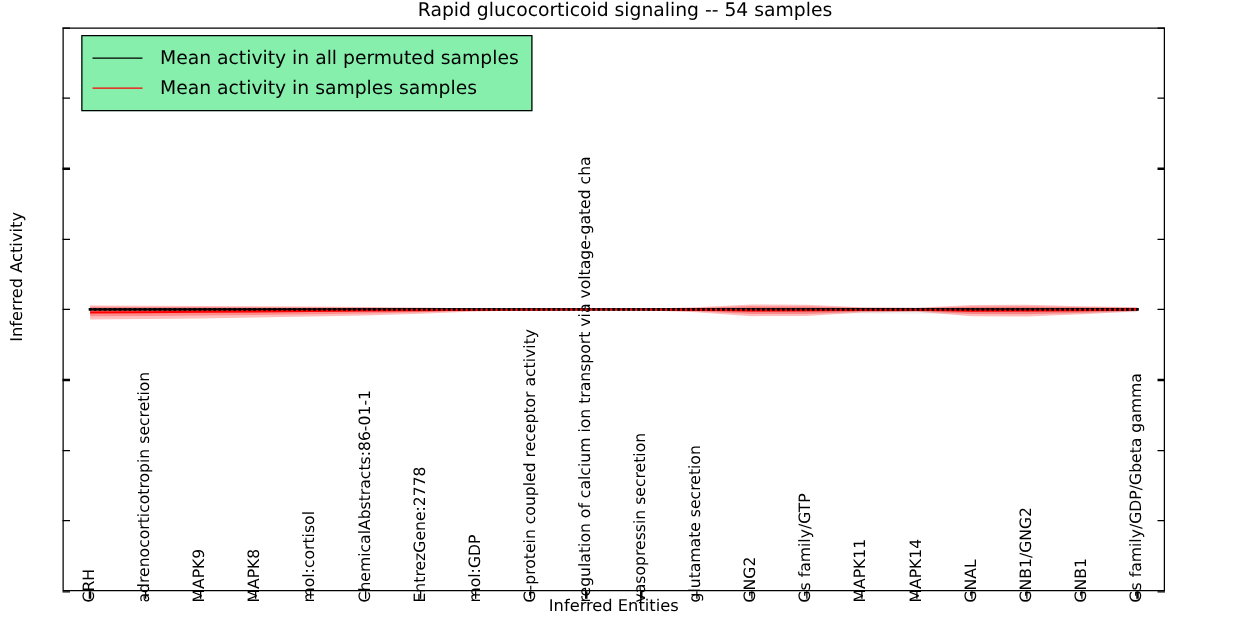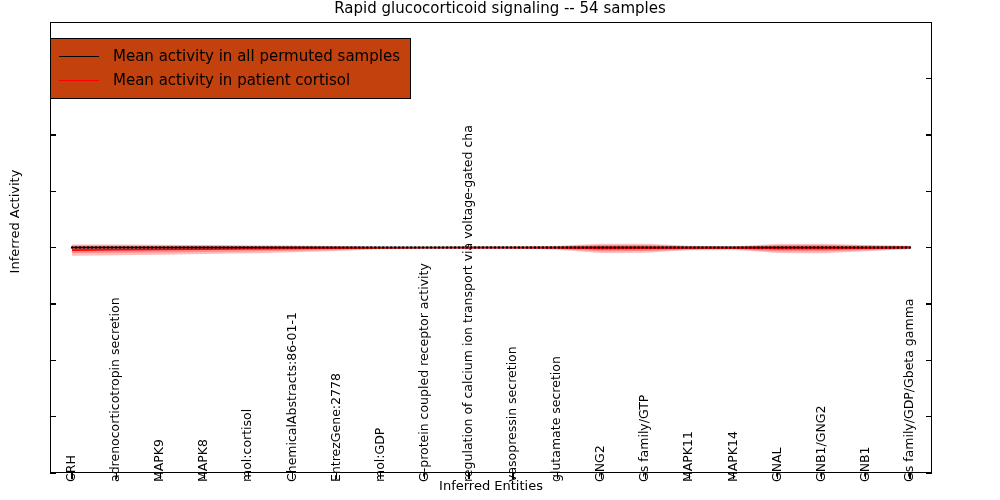--- a/index.html
+++ b/index.html
@@ -28,22 +28,22 @@
     font-size:13px;white-space:nowrap;}
   .xtickmark{position:absolute;top:473px;width:1.3px;height:6px;background:#000;}
   .xtick{position:absolute;font-size:12.5px;line-height:13px;white-space:nowrap;
     transform:rotate(-90deg);transform-origin:left bottom;}
 
   
   #data-layer{position:absolute;left:50px;top:22px;width:882px;height:451px;overflow:visible;}
   #data-layer svg{display:block;overflow:visible;}
 
   
-  #legend{position:absolute;left:50px;top:28px;background:#c2410c;border:1.3px solid #000;
-    padding:5px 10px 6px 8px;box-sizing:border-box;margin-top:10px;}
+  #legend{position:absolute;left:65px;top:28px;background:#86efac;border:1.3px solid #000;
+    padding:5px 10px 6px 8px;box-sizing:border-box;}
   .legend-row{display:flex;align-items:center;height:24px;}
   .legend-swatch{width:40px;height:0;border-top-width:1.6px;border-top-style:solid;margin-right:14px;}
   .legend-text{font-size:15px;line-height:18px;white-space:nowrap;}
 </style>
 </head>
 <body>
 
 <div id="stage">
 
   <div id="chart-title">Rapid glucocorticoid signaling -- 54 samples</div>
@@ -352,17 +352,17 @@
 
   <div id="xlabel">Inferred Entities</div>
 
   <div id="legend">
     <div class="legend-row">
       <span class="legend-swatch" style="border-top-color: rgb(0, 0, 0);"></span>
       <span class="legend-text">Mean activity in all permuted samples</span>
     </div>
     <div class="legend-row">
       <span class="legend-swatch" style="border-top-color: rgb(255, 0, 0);"></span>
-      <span class="legend-text">Mean activity in patient cortisol</span>
+      <span class="legend-text">Mean activity in samples samples</span>
     </div>
   </div>
 
 </div>
 
 </body></html>

